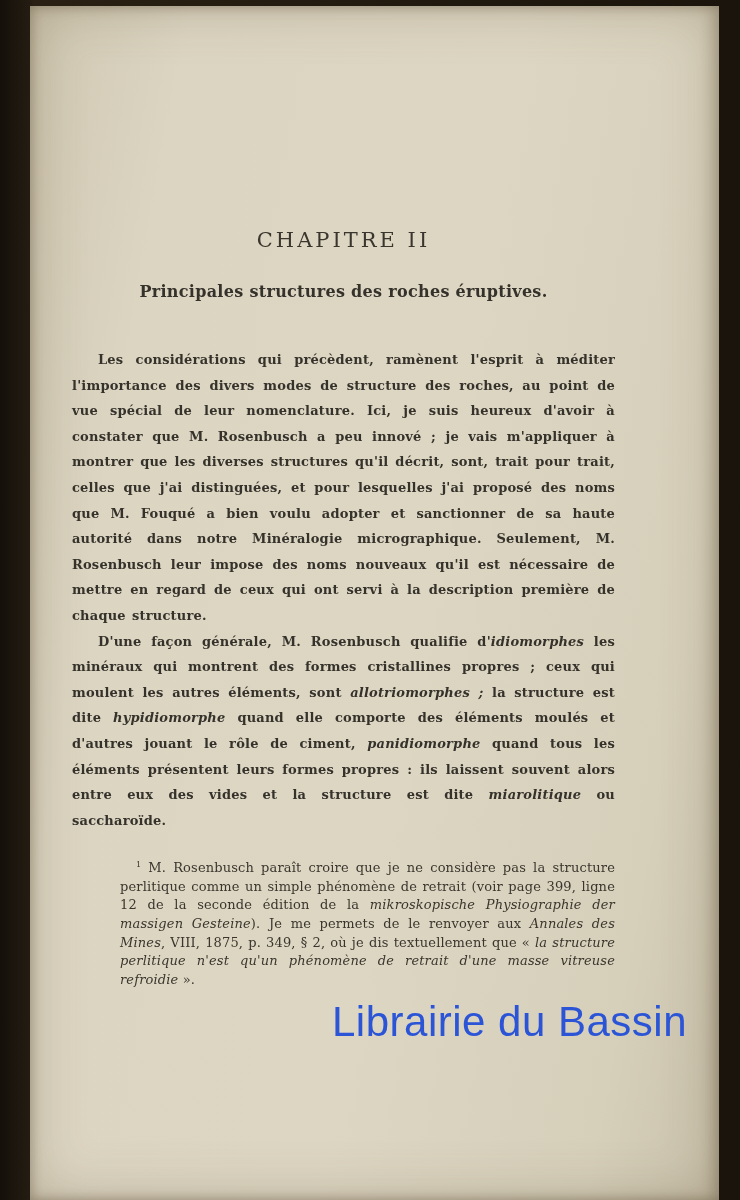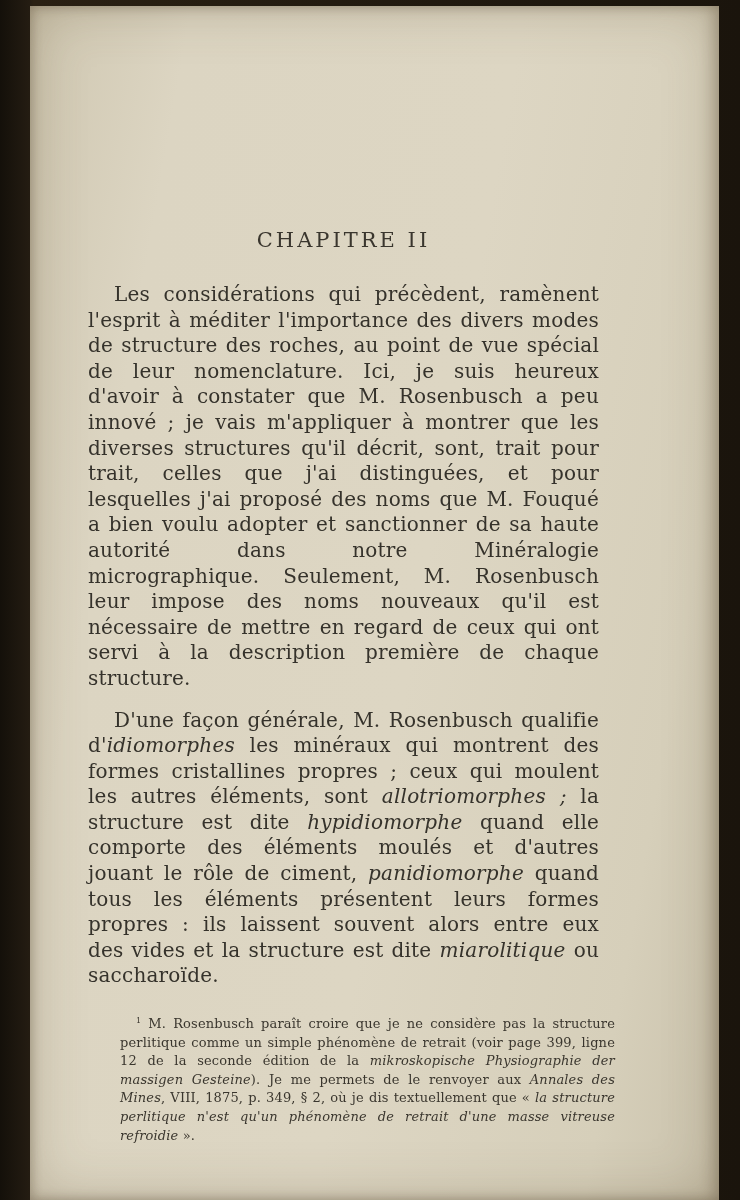--- a/index.html
+++ b/index.html
@@ -37,27 +37,28 @@
     color: #3a362e;
   }
   .subtitle {
     font-size: 16px;
     font-weight: bold;
     text-align: center;
     margin: 0 0 46px 0;
     letter-spacing: 0.3px;
   }
   .bodytext p {
-    margin: 16px;
-    font-size: 20px;
+    margin: 0;
+    font-size: 13px;
     line-height: 25.6px;
     text-align: justify;
     text-indent: 26px;
     letter-spacing: 0.2px;
     word-spacing: 1.5px;
+    font-weight: bold;
   }
   .it { font-style: italic; }
   sup { font-size: 0.62em; line-height: 0; }
   .footnote {
     margin-top: 26px;
     font-size: 13px;
     line-height: 18.6px;
     text-align: justify;
     text-indent: 16px;
     letter-spacing: 0.15px;
@@ -76,20 +77,22 @@
     white-space: nowrap;
   }
 </style>
 </head>
 <body>
 
 <div class="photo">
   <div class="paper">
     <div class="content">
       <h1 class="chapter-title">CHAPITRE II</h1>
+      <h2 class="subtitle">Principales structures des roches éruptives.</h2>
       <div class="bodytext" id="paragraphs">
           <p><span>Les considérations qui précèdent, ramènent l'esprit à méditer l'importance des divers modes de structure des roches, au point de vue spécial de leur nomenclature. Ici, je suis heureux d'avoir à constater que M. Rosenbusch a peu innové ; je vais m'appliquer à montrer que les diverses structures qu'il décrit, sont, trait pour trait, celles que j'ai distinguées, et pour lesquelles j'ai proposé des noms que M. Fouqué a bien voulu adopter et sanctionner de sa haute autorité dans notre Minéralogie micrographique. Seulement, M. Rosenbusch leur impose des noms nouveaux qu'il est nécessaire de mettre en regard de ceux qui ont servi à la description première de chaque structure.</span></p>
           <p><span>D'une façon générale, M. Rosenbusch qualifie d'</span><span class="it">idiomorphes</span><span> les minéraux qui montrent des formes cristallines propres ; ceux qui moulent les autres éléments, sont </span><span class="it">allotriomorphes ;</span><span> la structure est dite </span><span class="it">hypidiomorphe</span><span> quand elle comporte des éléments moulés et d'autres jouant le rôle de ciment, </span><span class="it">panidiomorphe</span><span> quand tous les éléments présentent leurs formes propres : ils laissent souvent alors entre eux des vides et la structure est dite </span><span class="it">miarolitique</span><span> ou saccharoïde.</span></p>
         </div>
       <div class="footnote" id="footnote"><sup>1</sup><span> M. Rosenbusch paraît croire que je ne considère pas la structure perlitique comme un simple phénomène de retrait (voir page 399, ligne 12 de la seconde édition de la </span><span class="it">mikroskopische Physiographie der massigen Gesteine</span><span>). Je me permets de le renvoyer aux </span><span class="it">Annales des Mines</span><span>, VIII, 1875, p. 349, § 2, où je dis textuellement que « </span><span class="it">la structure perlitique n'est qu'un phénomène de retrait d'une masse vitreuse refroidie</span><span> ».</span></div>
     </div>
   </div>
+  <div class="watermark">Librairie du Bassin</div>
 </div>
 
 </body></html>

